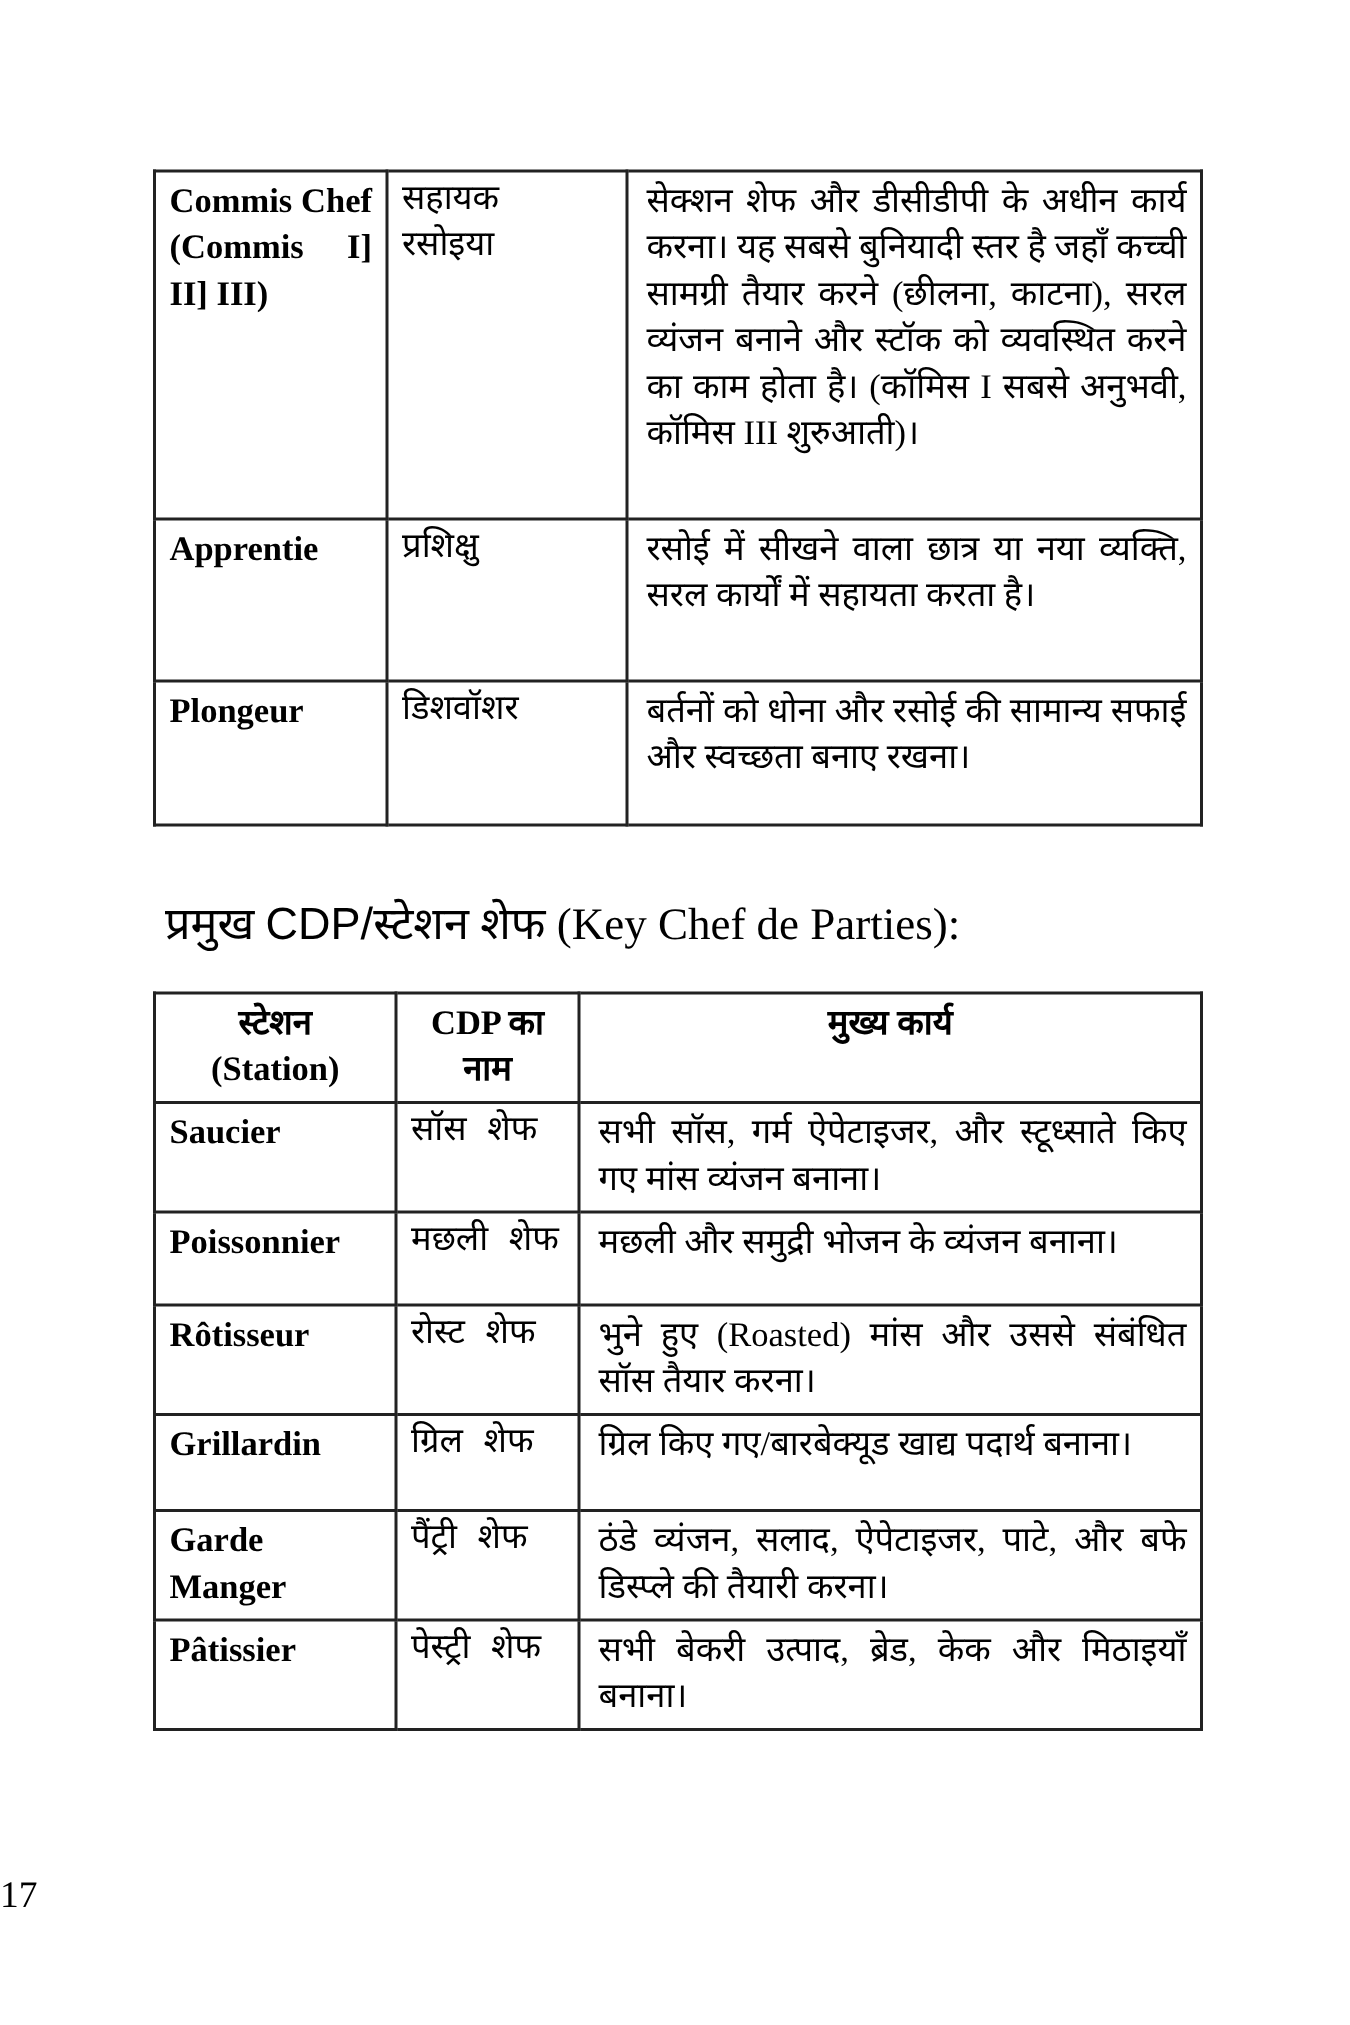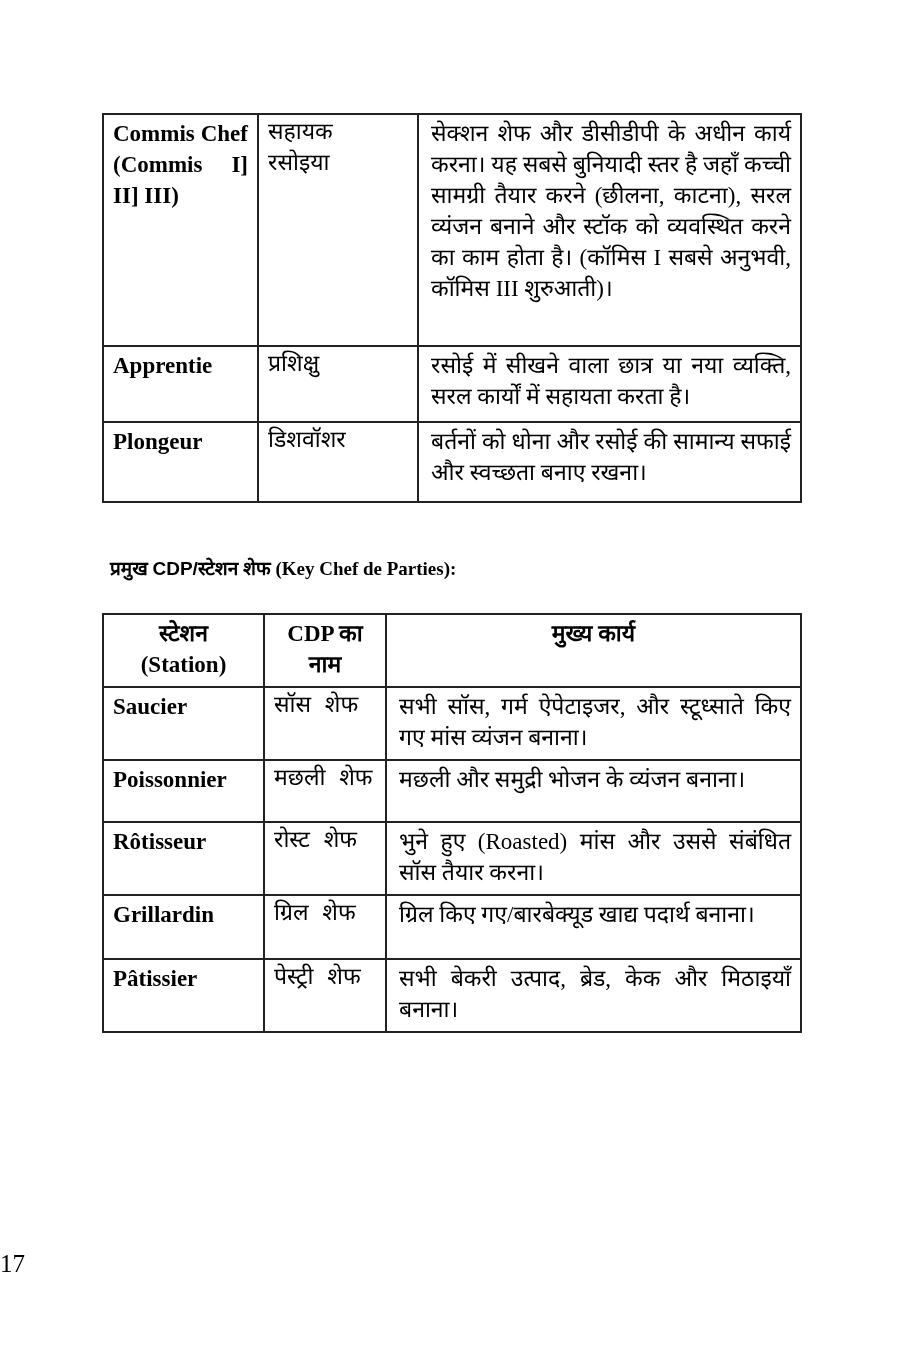--- a/index.html
+++ b/index.html
@@ -29,45 +29,45 @@
   td {
     border: 2px solid #222222;
     vertical-align: top;
     padding: 3px 9px 6px 9px;
     font-size: 23px;
     line-height: 31px;
     overflow: hidden;
   }
   
   #table1 tr:nth-child(1) { height: 232px; }
-  #table1 tr:nth-child(2) { height: 76px; }
-  #table1 tr:nth-child(3) { height: 80px; }
+  #table1 tr:nth-child(2) { height: 108px; }
+  #table1 tr:nth-child(3) { height: 96px; }
   
   #table2 tr:nth-child(1) { height: 64px; }
   #table2 tr:nth-child(2) { height: 62px; }
   #table2 tr:nth-child(3) { height: 62px; }
   #table2 tr:nth-child(4) { height: 62px; }
   #table2 tr:nth-child(5) { height: 64px; }
   #table2 tr:nth-child(6) { height: 62px; }
   #table2 tr:nth-child(7) { height: 63px; }
 
   .title-cell   { text-align: justify; font-weight: bold; }
   .duties-cell  { text-align: justify; padding-left: 12px; }
   .name-cell    { text-align: left; font-family: Liberation Mono, monospace; }
   .header-cell  {
     font-weight: bold;
     text-align: center;
     vertical-align: top;
   }
   .header-cell .line { display: block; }
   .section-heading {
     margin: 50px 0 0 8px;
-    font-size: 19px;
+    font-size: 30px;
     line-height: 32px;
-    font-weight: bold;
+    font-weight: normal;
     height: 60px;
   }
   .section-heading .sans {
     font-family: "Liberation Sans", "DejaVu Sans", sans-serif;
   }
   .page-number {
     position: absolute;
     left: 0;
     top: 1250px;
     width: 900px;
@@ -136,20 +136,25 @@
         <td class="title-cell">Rôtisseur</td>
         <td class="name-cell">रोस्ट शेफ</td>
         <td class="duties-cell">भुने हुए (Roasted) मांस और उससे संबंधित सॉस तैयार करना।</td>
       </tr>
       <tr>
         <td class="title-cell">Grillardin</td>
         <td class="name-cell">ग्रिल शेफ</td>
         <td class="duties-cell">ग्रिल किए गए/बारबेक्यूड खाद्य पदार्थ बनाना।</td>
       </tr>
       <tr>
+        <td class="title-cell">Garde Manger</td>
+        <td class="name-cell">पैंट्री शेफ</td>
+        <td class="duties-cell">ठंडे व्यंजन, सलाद, ऐपेटाइजर, पाटे, और बफे डिस्प्ले की तैयारी करना।</td>
+      </tr>
+      <tr>
         <td class="title-cell">Pâtissier</td>
         <td class="name-cell">पेस्ट्री शेफ</td>
         <td class="duties-cell">सभी बेकरी उत्पाद, ब्रेड, केक और मिठाइयाँ बनाना।</td>
       </tr>
     </tbody>
   </table>
 
 </div>
 
 <div class="page-number">17</div>

